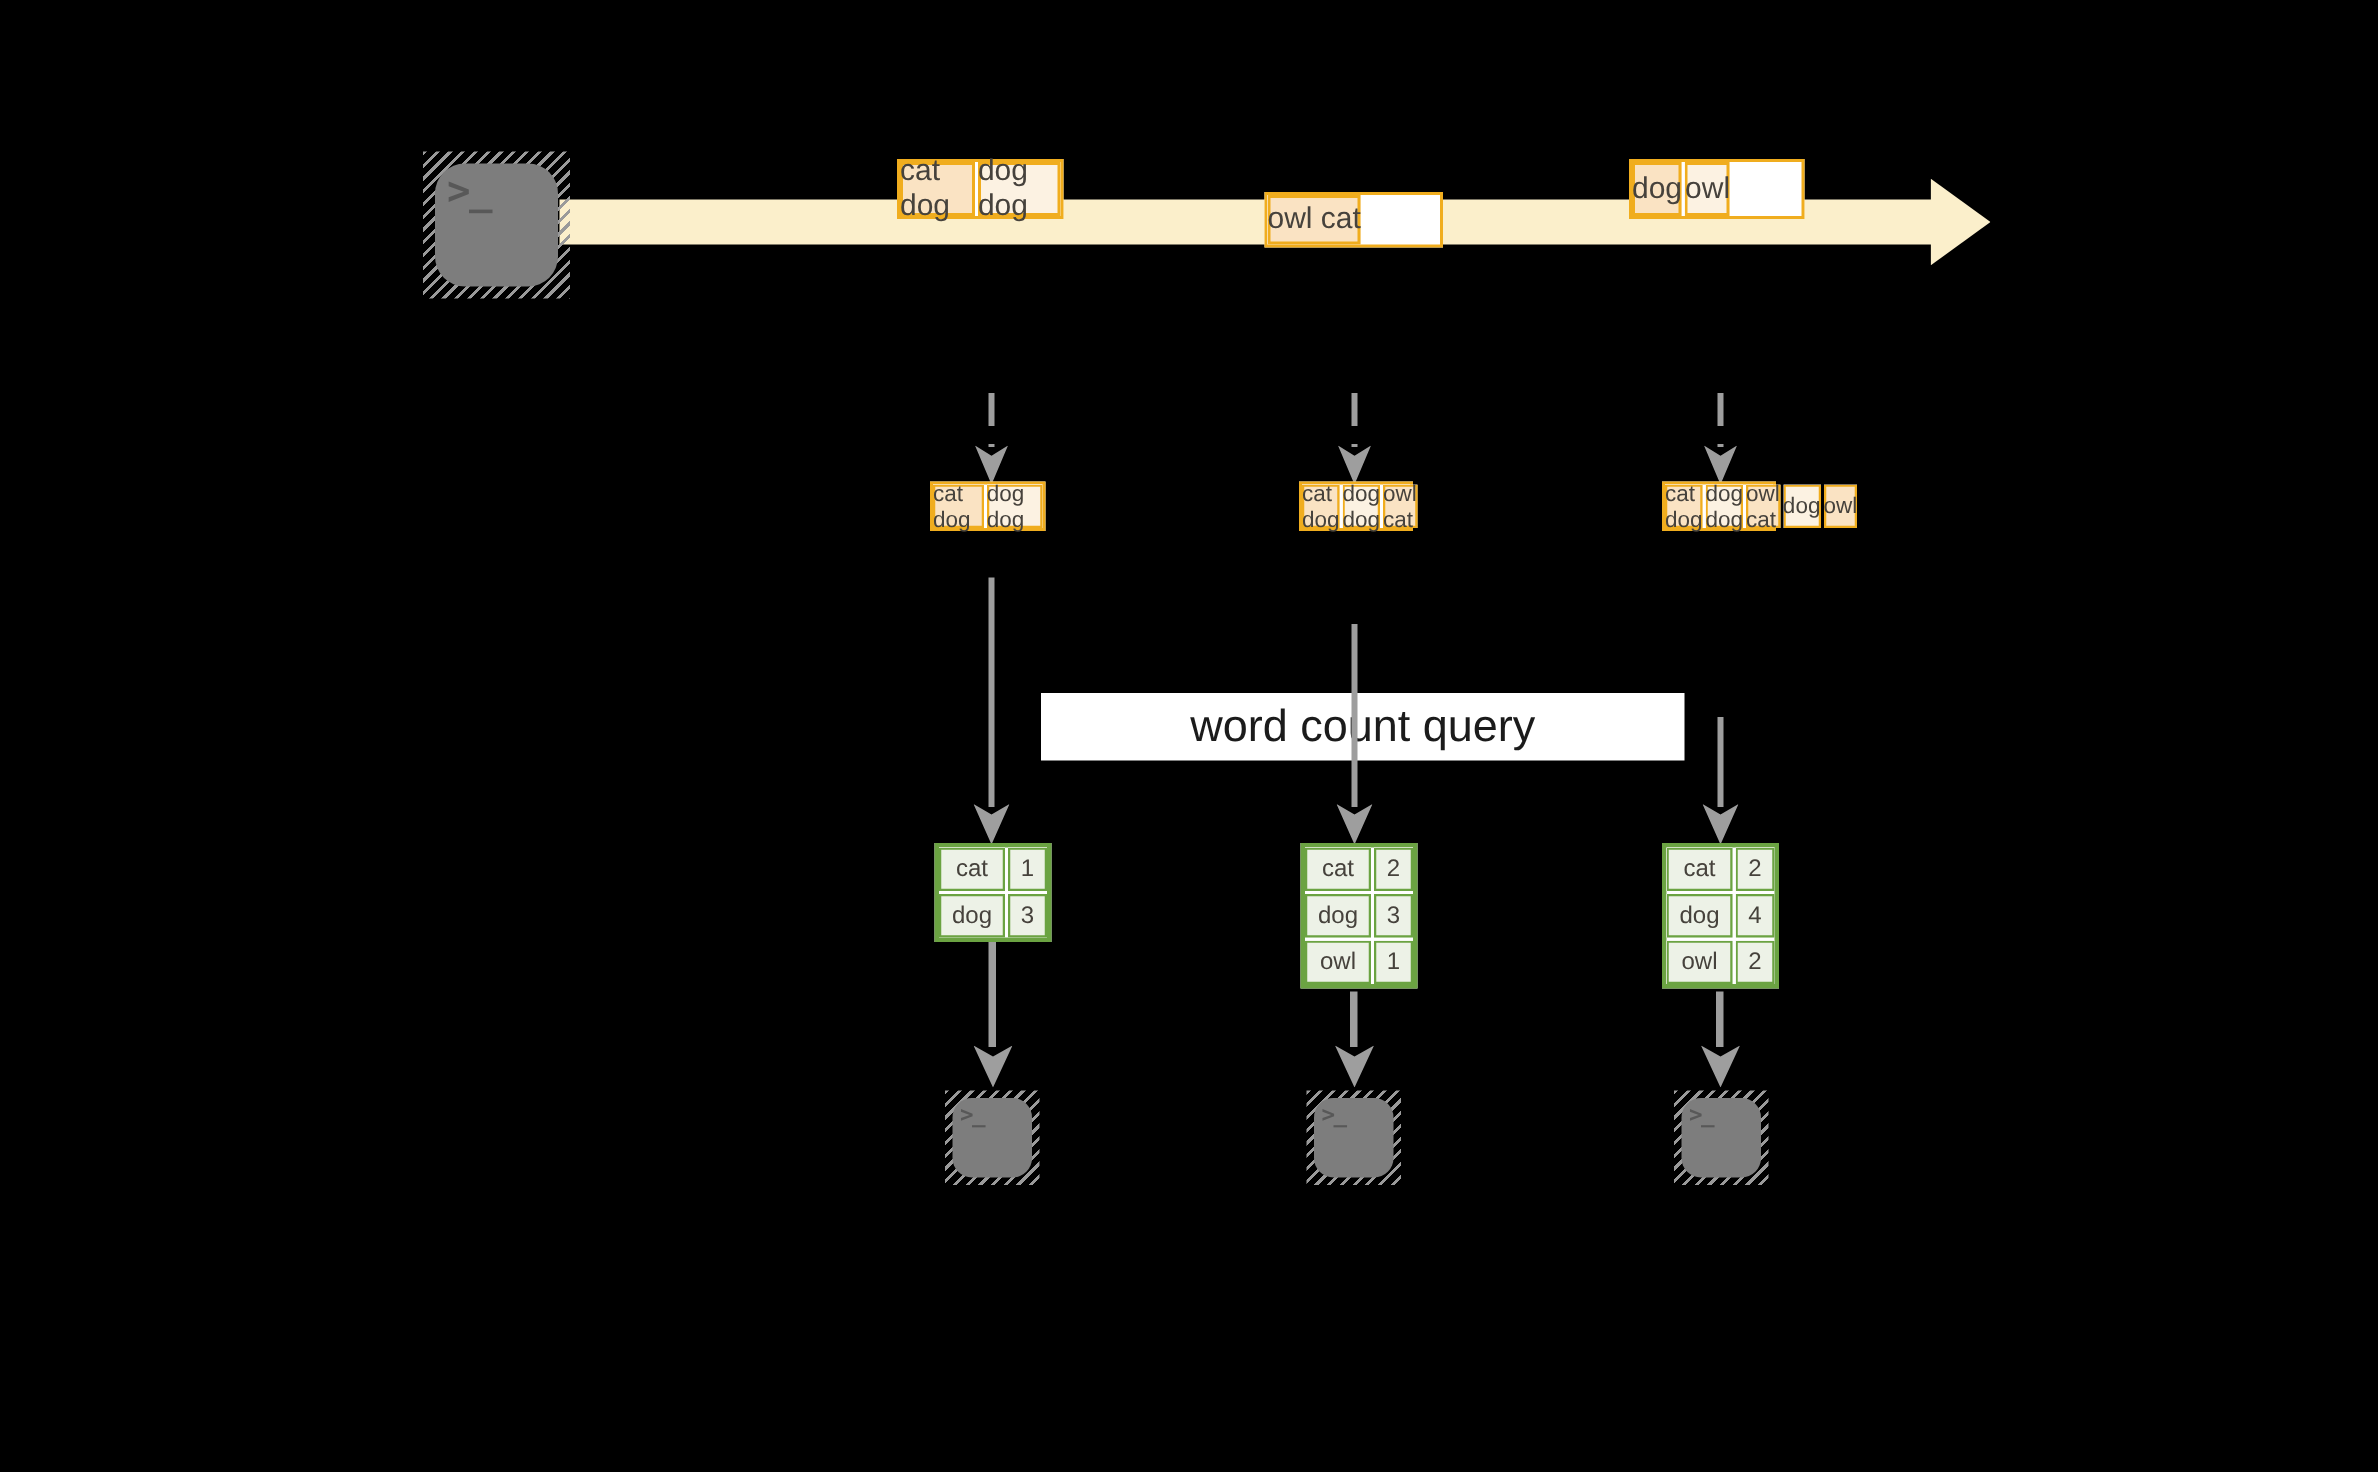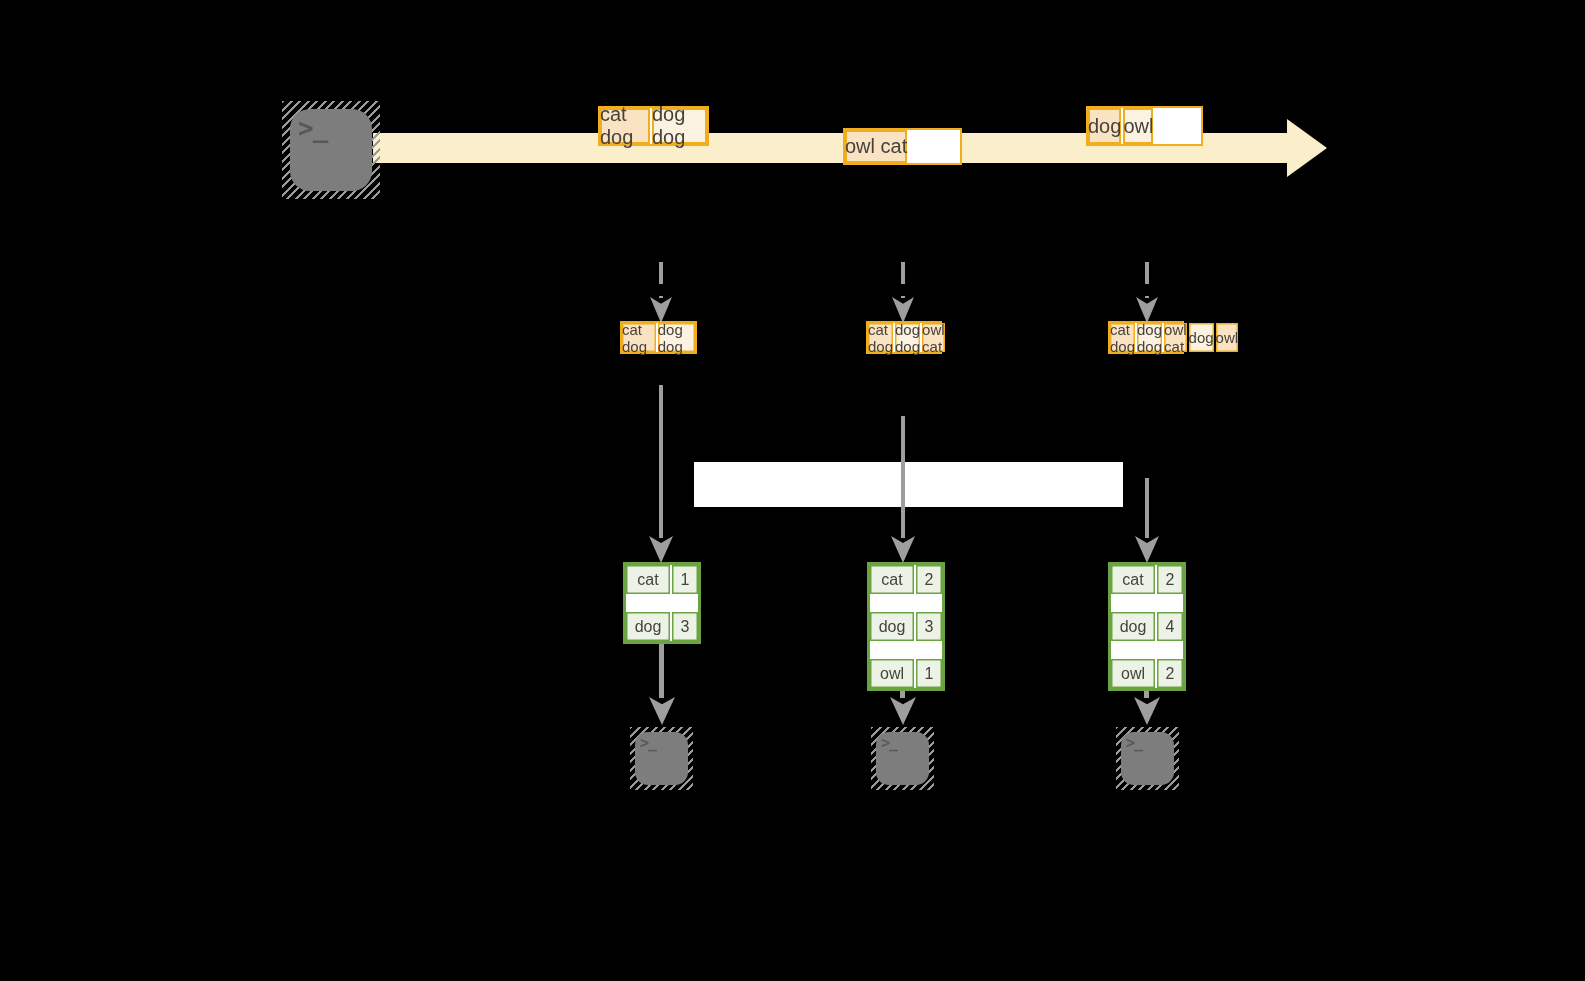--- a/index.html
+++ b/index.html
@@ -50,21 +50,21 @@
 
   
   .qband{position:absolute;left:694px;top:462px;width:429px;height:45px;
         background:var(--label-bg,#FFFFFF);z-index:1;}
   .qtitle{position:absolute;left:694px;top:462px;width:429px;height:45px;z-index:2;
         display:flex;align-items:center;justify-content:center;
         font-size:30px;color:var(--title-text,#1B1B1B);}
 
   
   .gtable{position:absolute;z-index:3;border:3px solid var(--green-border,#6BA342);
-        background:#fff;display:flex;flex-direction:column;gap:18px;}
+        background:#fff;display:flex;flex-direction:column;gap:2px;}
   .grow{display:flex;gap:2px;}
   .gcell{height:29px;display:flex;align-items:center;justify-content:center;
         background:var(--green-fill,#EDF2E7);
         box-shadow:inset 0 0 0 1.5px var(--green-border,#6BA342);
         color:var(--text-dark,#46423C);font-size:16px;}
   .gword{width:44px;}
   .gnum{width:26px;}
 </style>
 </head>
 <body>
@@ -109,20 +109,21 @@
   </div>
   <div class="obox sbox" style="left:1108px;top:321px;width:76px;">
     <div class="cell fa">cat dog</div>
     <div class="cell fb">dog dog</div>
     <div class="cell fa">owl cat</div>
     <div class="cell fb">dog</div>
     <div class="cell fa">owl</div>
   </div>
 
   <div class="qband"></div>
+  <div class="qtitle">word count query</div>
 
   <div class="vline" style="left:659px;top:385px;height:153px;"></div>
   <div class="vhead" style="left:649px;top:536px;"></div>
   <div class="vline" style="left:901px;top:416px;height:122px;"></div>
   <div class="vhead" style="left:891px;top:536px;"></div>
   <div class="vline" style="left:1145px;top:478px;height:60px;"></div>
   <div class="vhead" style="left:1135px;top:536px;"></div>
 
   <div class="gtable" style="left:623px;top:562px;">
     <div class="grow">

